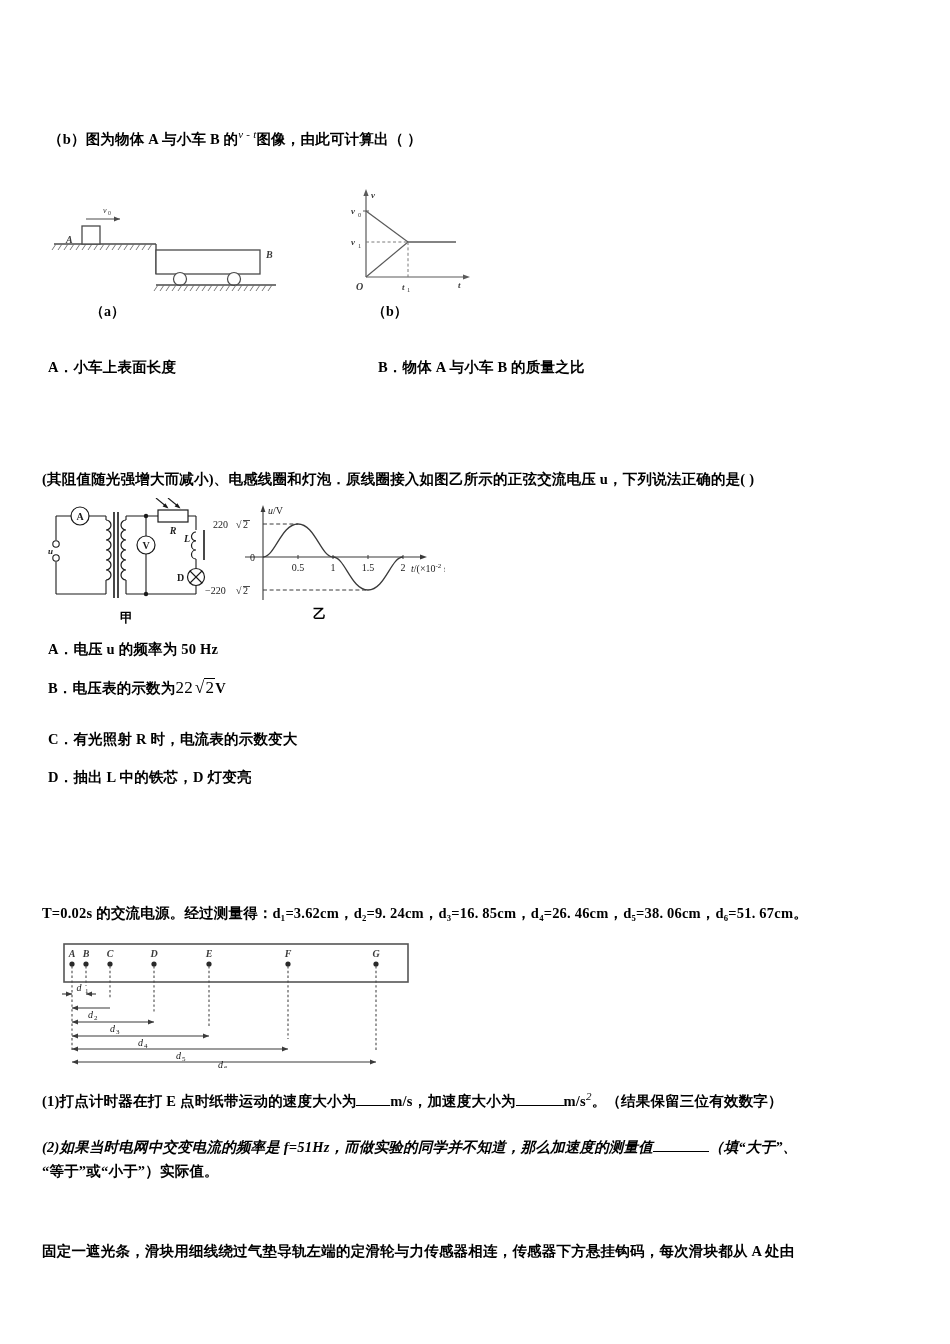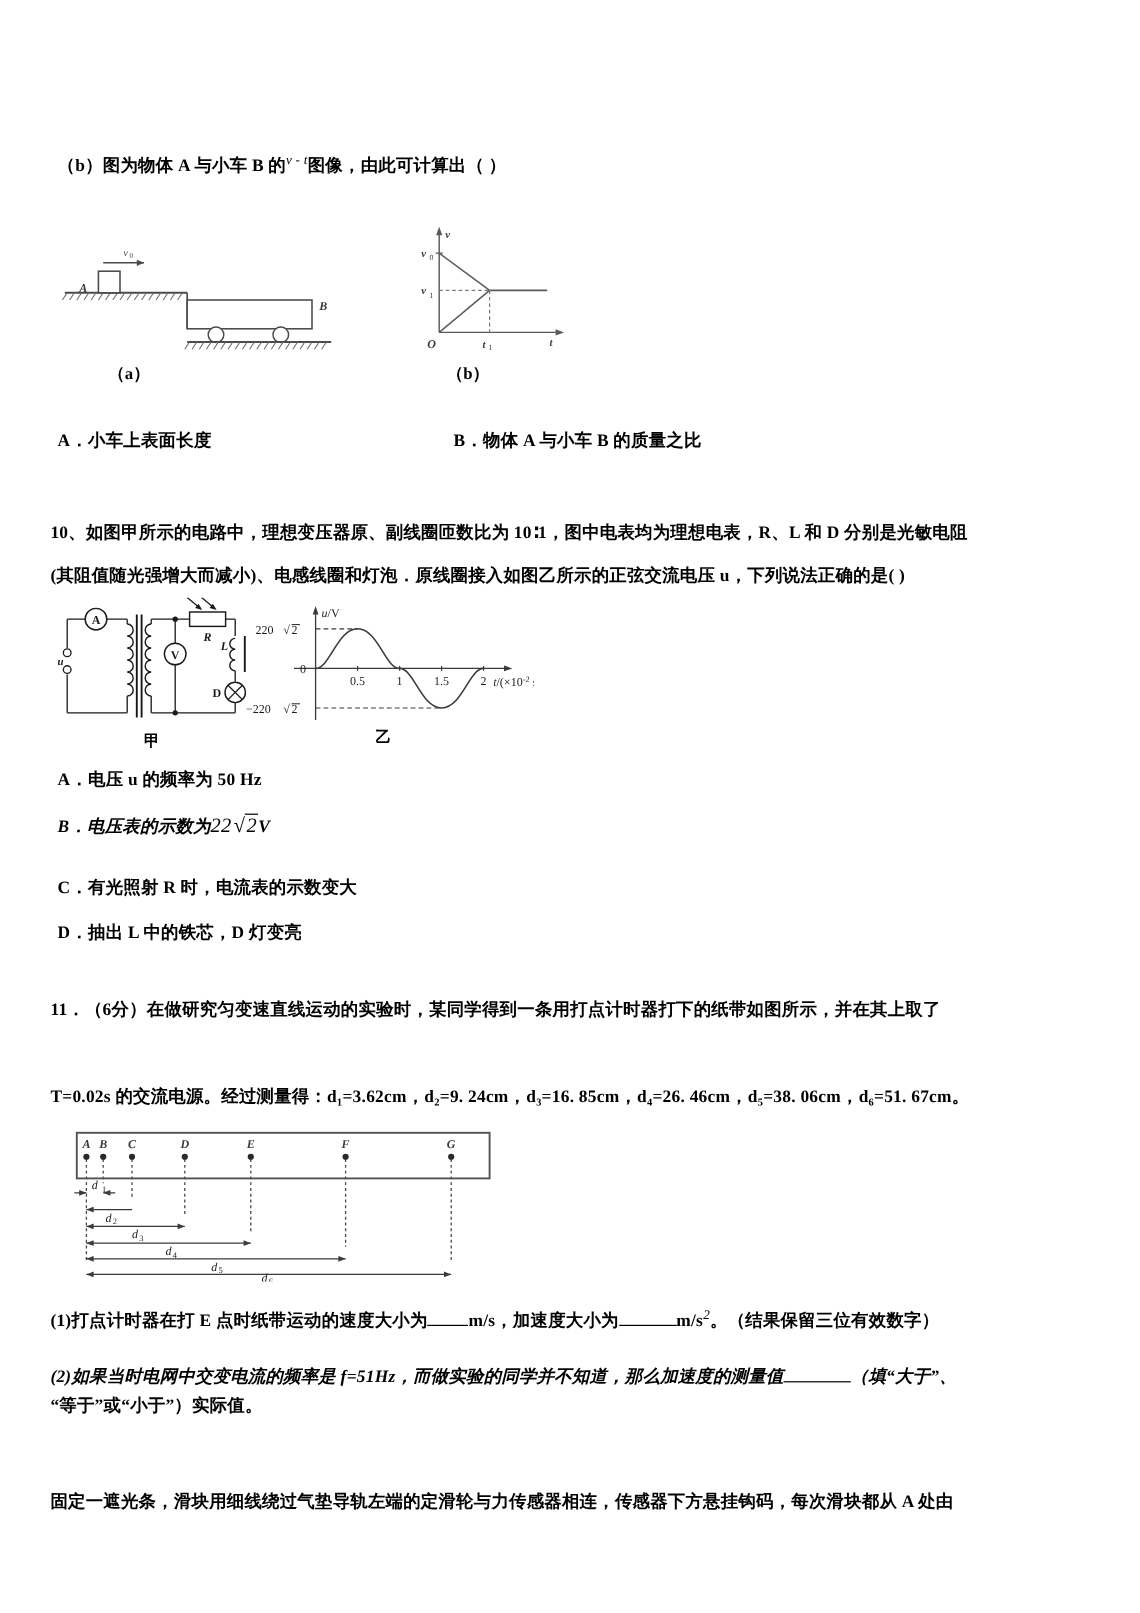--- a/index.html
+++ b/index.html
@@ -184,21 +184,20 @@
   </div>
   <div class="caption" style="left:372px; top:283px;">（b）</div>
 
   <div class="ln" style="left:48px; top:338px;">
     <span>A．</span><span>小车上表面长度</span>
   </div>
   <div class="ln" style="left:378px; top:338px;">
     <span>B．</span><span>物体 A 与小车 B 的质量之比</span>
   </div>
 
-  <div class="ln" style="left:42px; top:414px;">10、如图甲所示的电路中，理想变压器原、副线圈匝数比为 10∶1，图中电表均为理想电表，R、L 和 D 分别是光敏电阻</div>
   <div class="ln" style="left:42px; top:450px;">(其阻值随光强增大而减小)、电感线圈和灯泡．原线圈接入如图乙所示的正弦交流电压 u，下列说法正确的是(        )</div>
 
   <div class="fig" style="left:44px; top:478px;">
     <svg width="170" height="115" viewBox="0 0 170 115">
 
       <line x1="12" y1="18" x2="62" y2="18" stroke="#1a1a1a" stroke-width="1.1"></line>
       <line x1="12" y1="18" x2="12" y2="42" stroke="#1a1a1a" stroke-width="1.1"></line>
       <line x1="12" y1="64" x2="12" y2="96" stroke="#1a1a1a" stroke-width="1.1"></line>
       <line x1="12" y1="96" x2="62" y2="96" stroke="#1a1a1a" stroke-width="1.1"></line>
 
@@ -295,32 +294,31 @@
       <text x="198" y="71" text-anchor="middle" font-family="Liberation Serif, serif" font-size="10" fill="#1a1a1a">2</text>
 
       <text x="206" y="72" font-family="Liberation Serif, serif" font-size="10" fill="#1a1a1a"><tspan font-style="italic">t</tspan>/(×10<tspan font-size="7" dy="-4">-2</tspan><tspan dy="4"> s)</tspan></text>
     </svg>
   </div>
   <div class="caption" style="left:313px; top:585px; font-size:13px;">乙</div>
 
   <div class="ln" style="left:48px; top:620px;">
     <span>A．</span><span>电压 u 的频率为 50 Hz</span>
   </div>
-  <div class="ln" style="left:48px; top:658px;font-style:italic;">
+  <div class="ln" style="left:48px; top:658px;">
     <span>B．</span><span>电压表的示数为</span><span class="bigmath"><span>22</span><span class="sqrt"><span class="rad">√</span><span class="val">2</span></span></span><span>V</span>
   </div>
   <div class="ln" style="left:48px; top:710px;">
     <span>C．</span><span>有光照射 R 时，电流表的示数变大</span>
   </div>
   <div class="ln" style="left:48px; top:748px;">
     <span>D．</span><span>抽出 L 中的铁芯，D 灯变亮</span>
   </div>
 
 
-  <div class="ln" style="left:42px; top:812px;">11．（6分）在做研究匀变速直线运动的实验时，某同学得到一条用打点计时器打下的纸带如图所示，并在其上取了</div>
   <div class="ln" style="left:42px; top:884px;">T=0.02s 的交流电源。经过测量得：d₁=3.62cm，d₂=9. 24cm，d₃=16. 85cm，d₄=26. 46cm，d₅=38. 06cm，d₆=51. 67cm。</div>
 
   <div class="fig" style="left:58px; top:918px;">
     <svg width="420" height="130" viewBox="0 0 420 130">
 
       <rect x="6" y="6" width="344" height="38" fill="#ffffff" stroke="#555555" stroke-width="1.6"></rect>
 
       <g>
 
         <circle cx="14" cy="26" r="2.6" fill="#2a2a2a"></circle>

